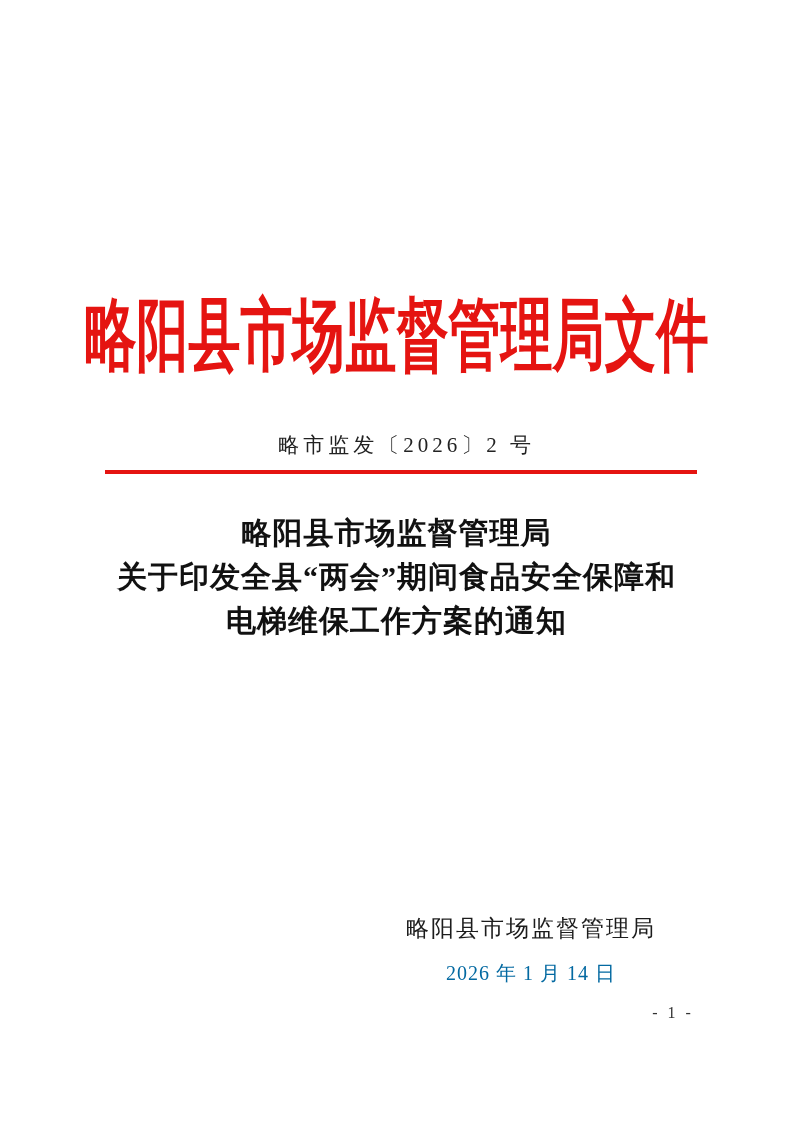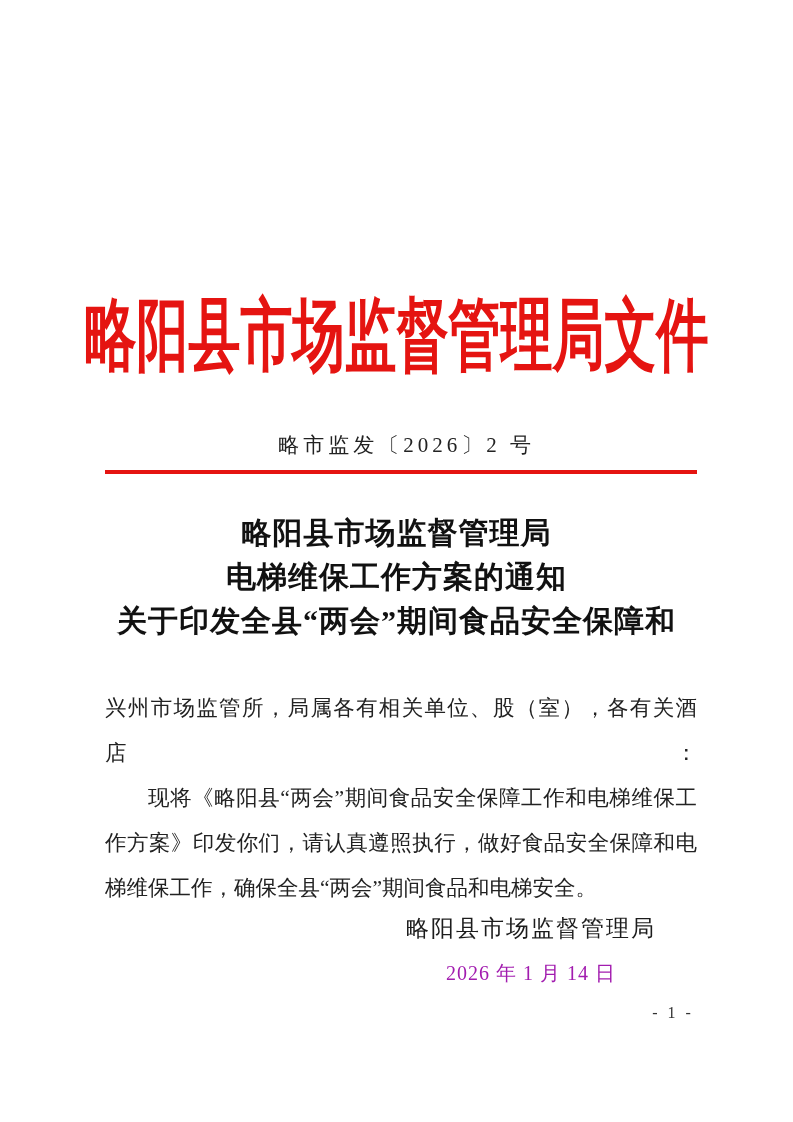--- a/index.html
+++ b/index.html
@@ -101,21 +101,21 @@
   .signature-org {
     font-size: 23px;
     letter-spacing: 2px;
     color: #1c1c1c;
     white-space: nowrap;
   }
   .signature-date {
     margin-top: 16px;
     font-size: 20px;
     letter-spacing: 1px;
-    color: #a21caf;
+    color: #0369a1;
     white-space: nowrap;
   }
   
   .page-number {
     position: absolute;
     top: 1004px;
     left: 638px;
     width: 70px;
     text-align: center;
     font-size: 16px;
@@ -132,28 +132,24 @@
   <div class="masthead">
     <span class="masthead-text">略阳县市场监督管理局文件</span>
   </div>
 
   <div class="doc-number">略市监发〔2026〕2 号</div>
 
   <div class="red-rule"></div>
 
   <div class="doc-title">
     <div>略阳县市场监督管理局</div>
+    <div>关于印发全县“两会”期间食品安全保障和</div>
     <div>电梯维保工作方案的通知</div>
-    <div>关于印发全县“两会”期间食品安全保障和</div>
   </div>
 
-  <div class="doc-body">
-    <p class="fill-line">兴州市场监管所，局属各有相关单位、股（室），各有关酒店：</p>
-    <p class="indent">现将《略阳县“两会”期间食品安全保障工作和电梯维保工作方案》印发你们，请认真遵照执行，做好食品安全保障和电梯维保工作，确保全县“两会”期间食品和电梯安全。</p>
-  </div>
 
   <div class="signature-block">
     <div class="signature-org">略阳县市场监督管理局</div>
     <div class="signature-date">2026 年 1 月 14 日</div>
   </div>
 
   <div class="page-number">- 1 -</div>
 
 </div>
 

